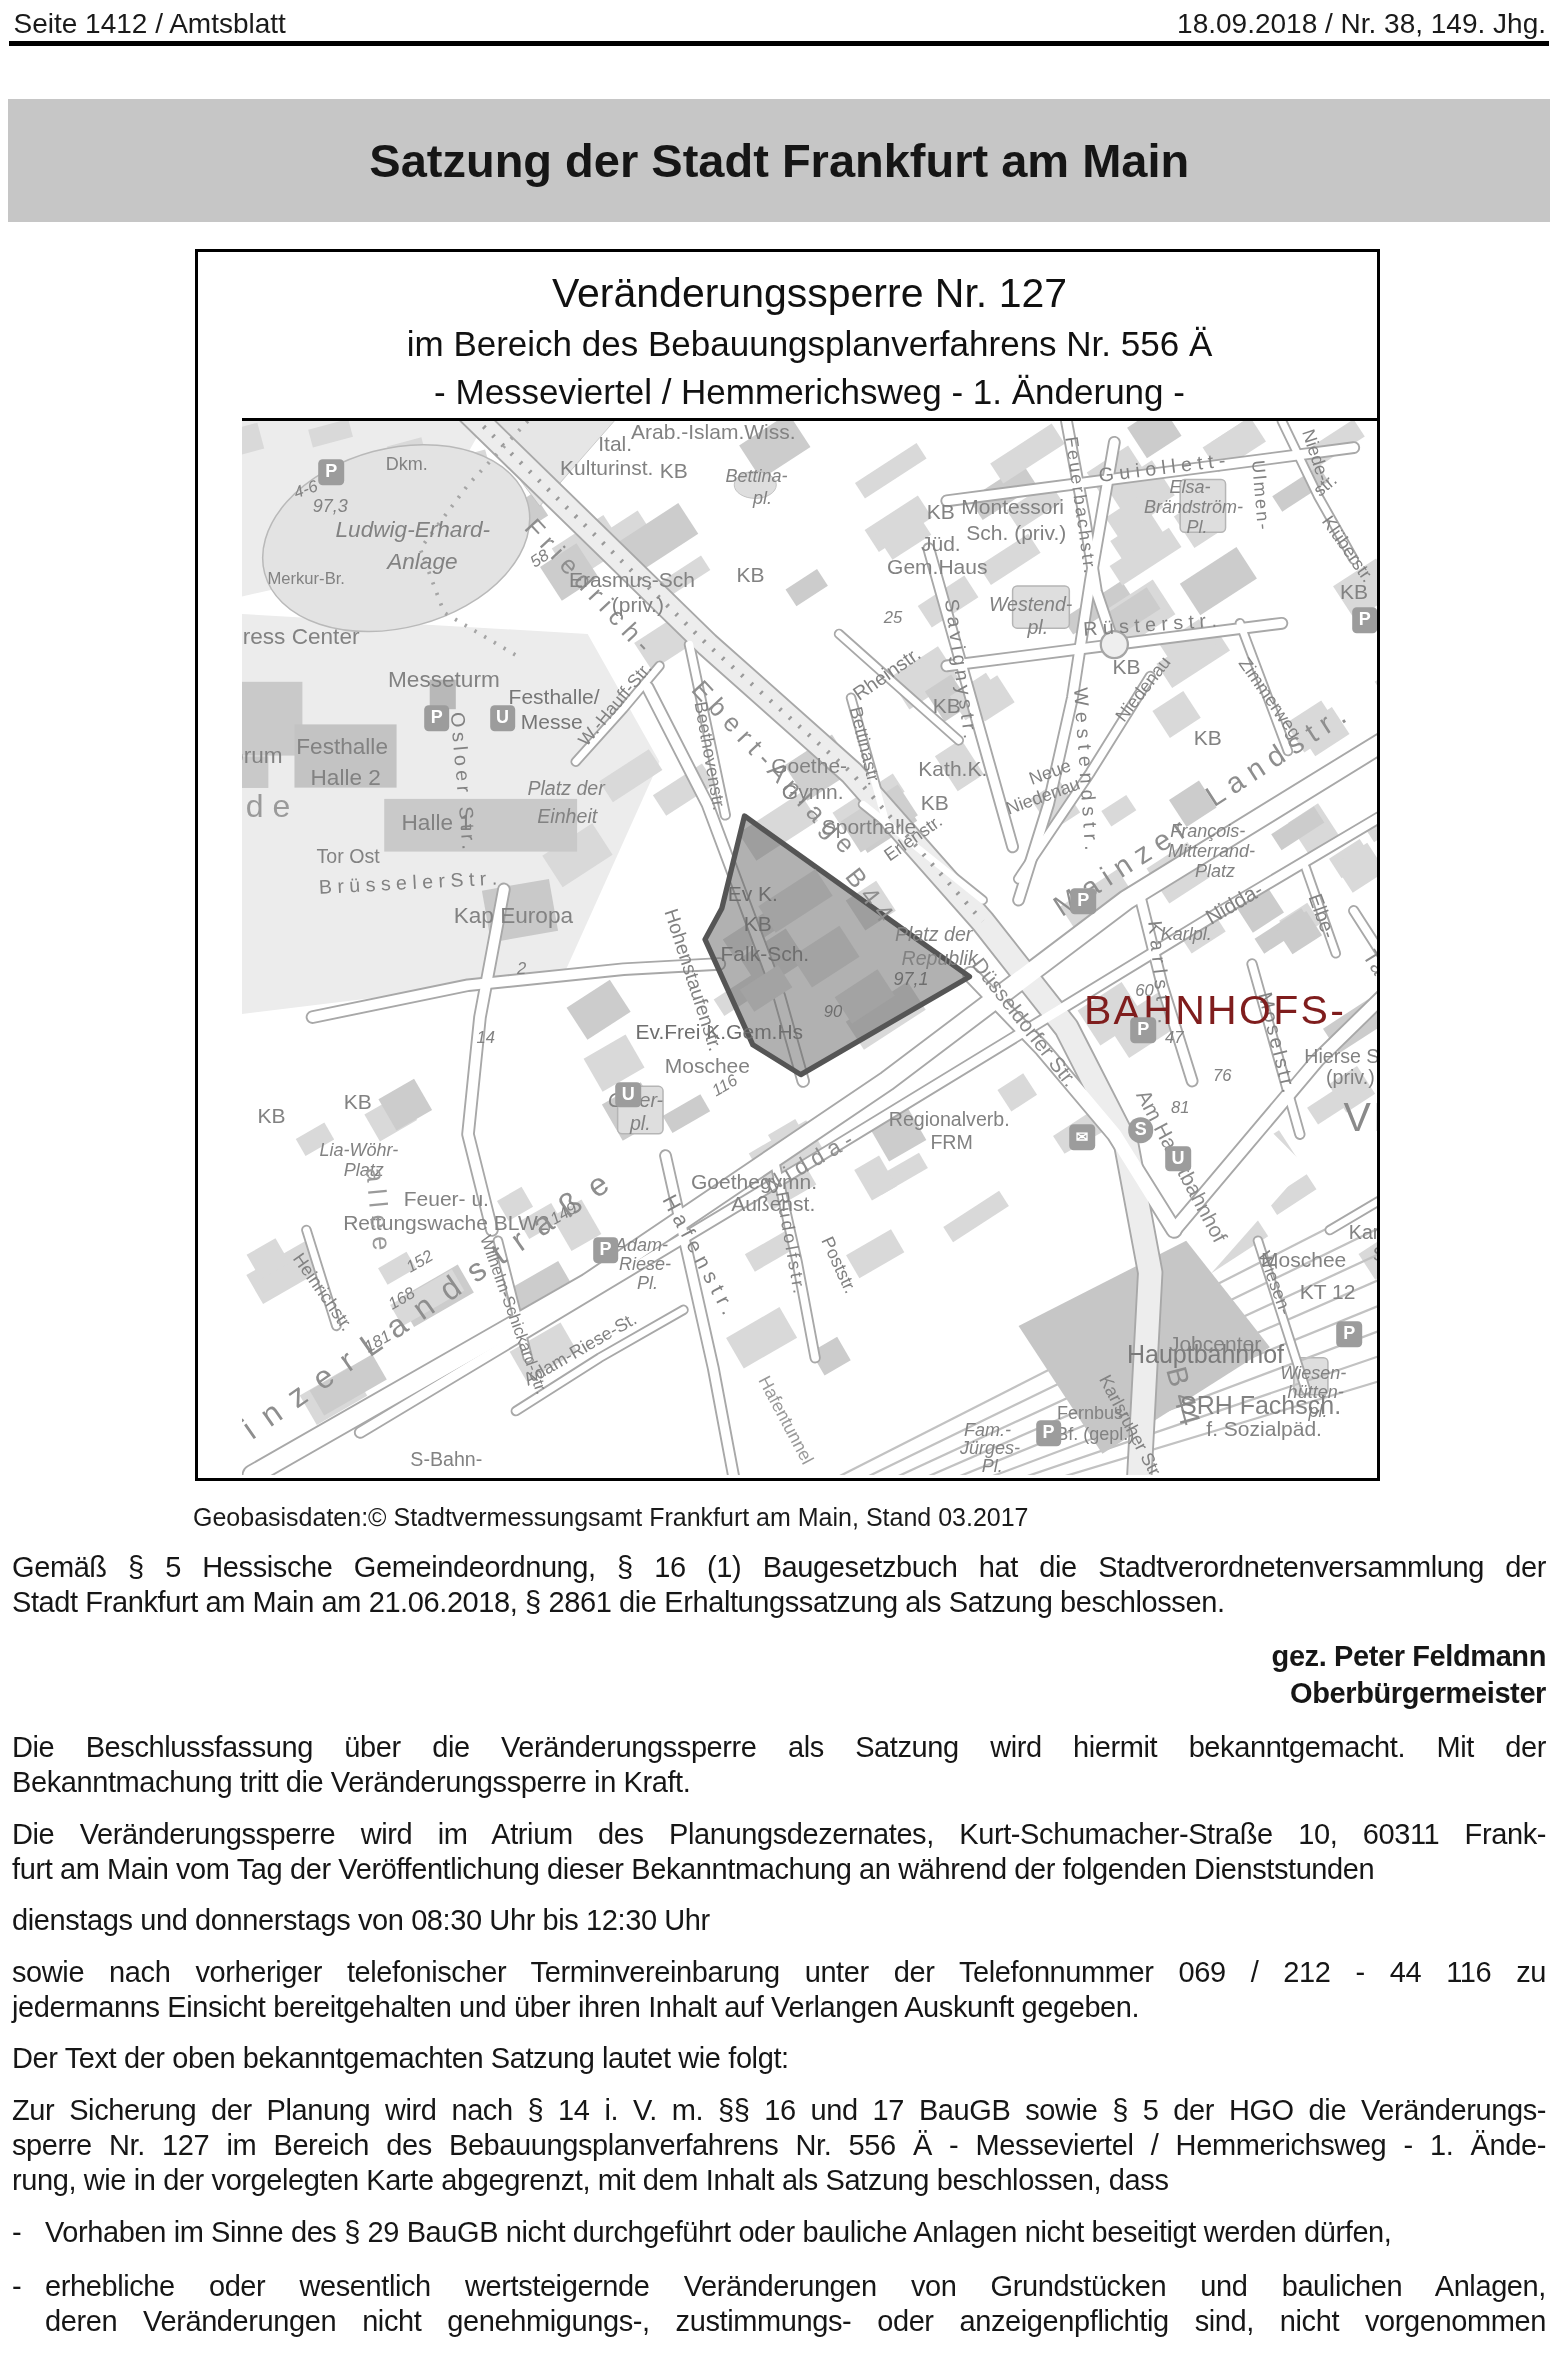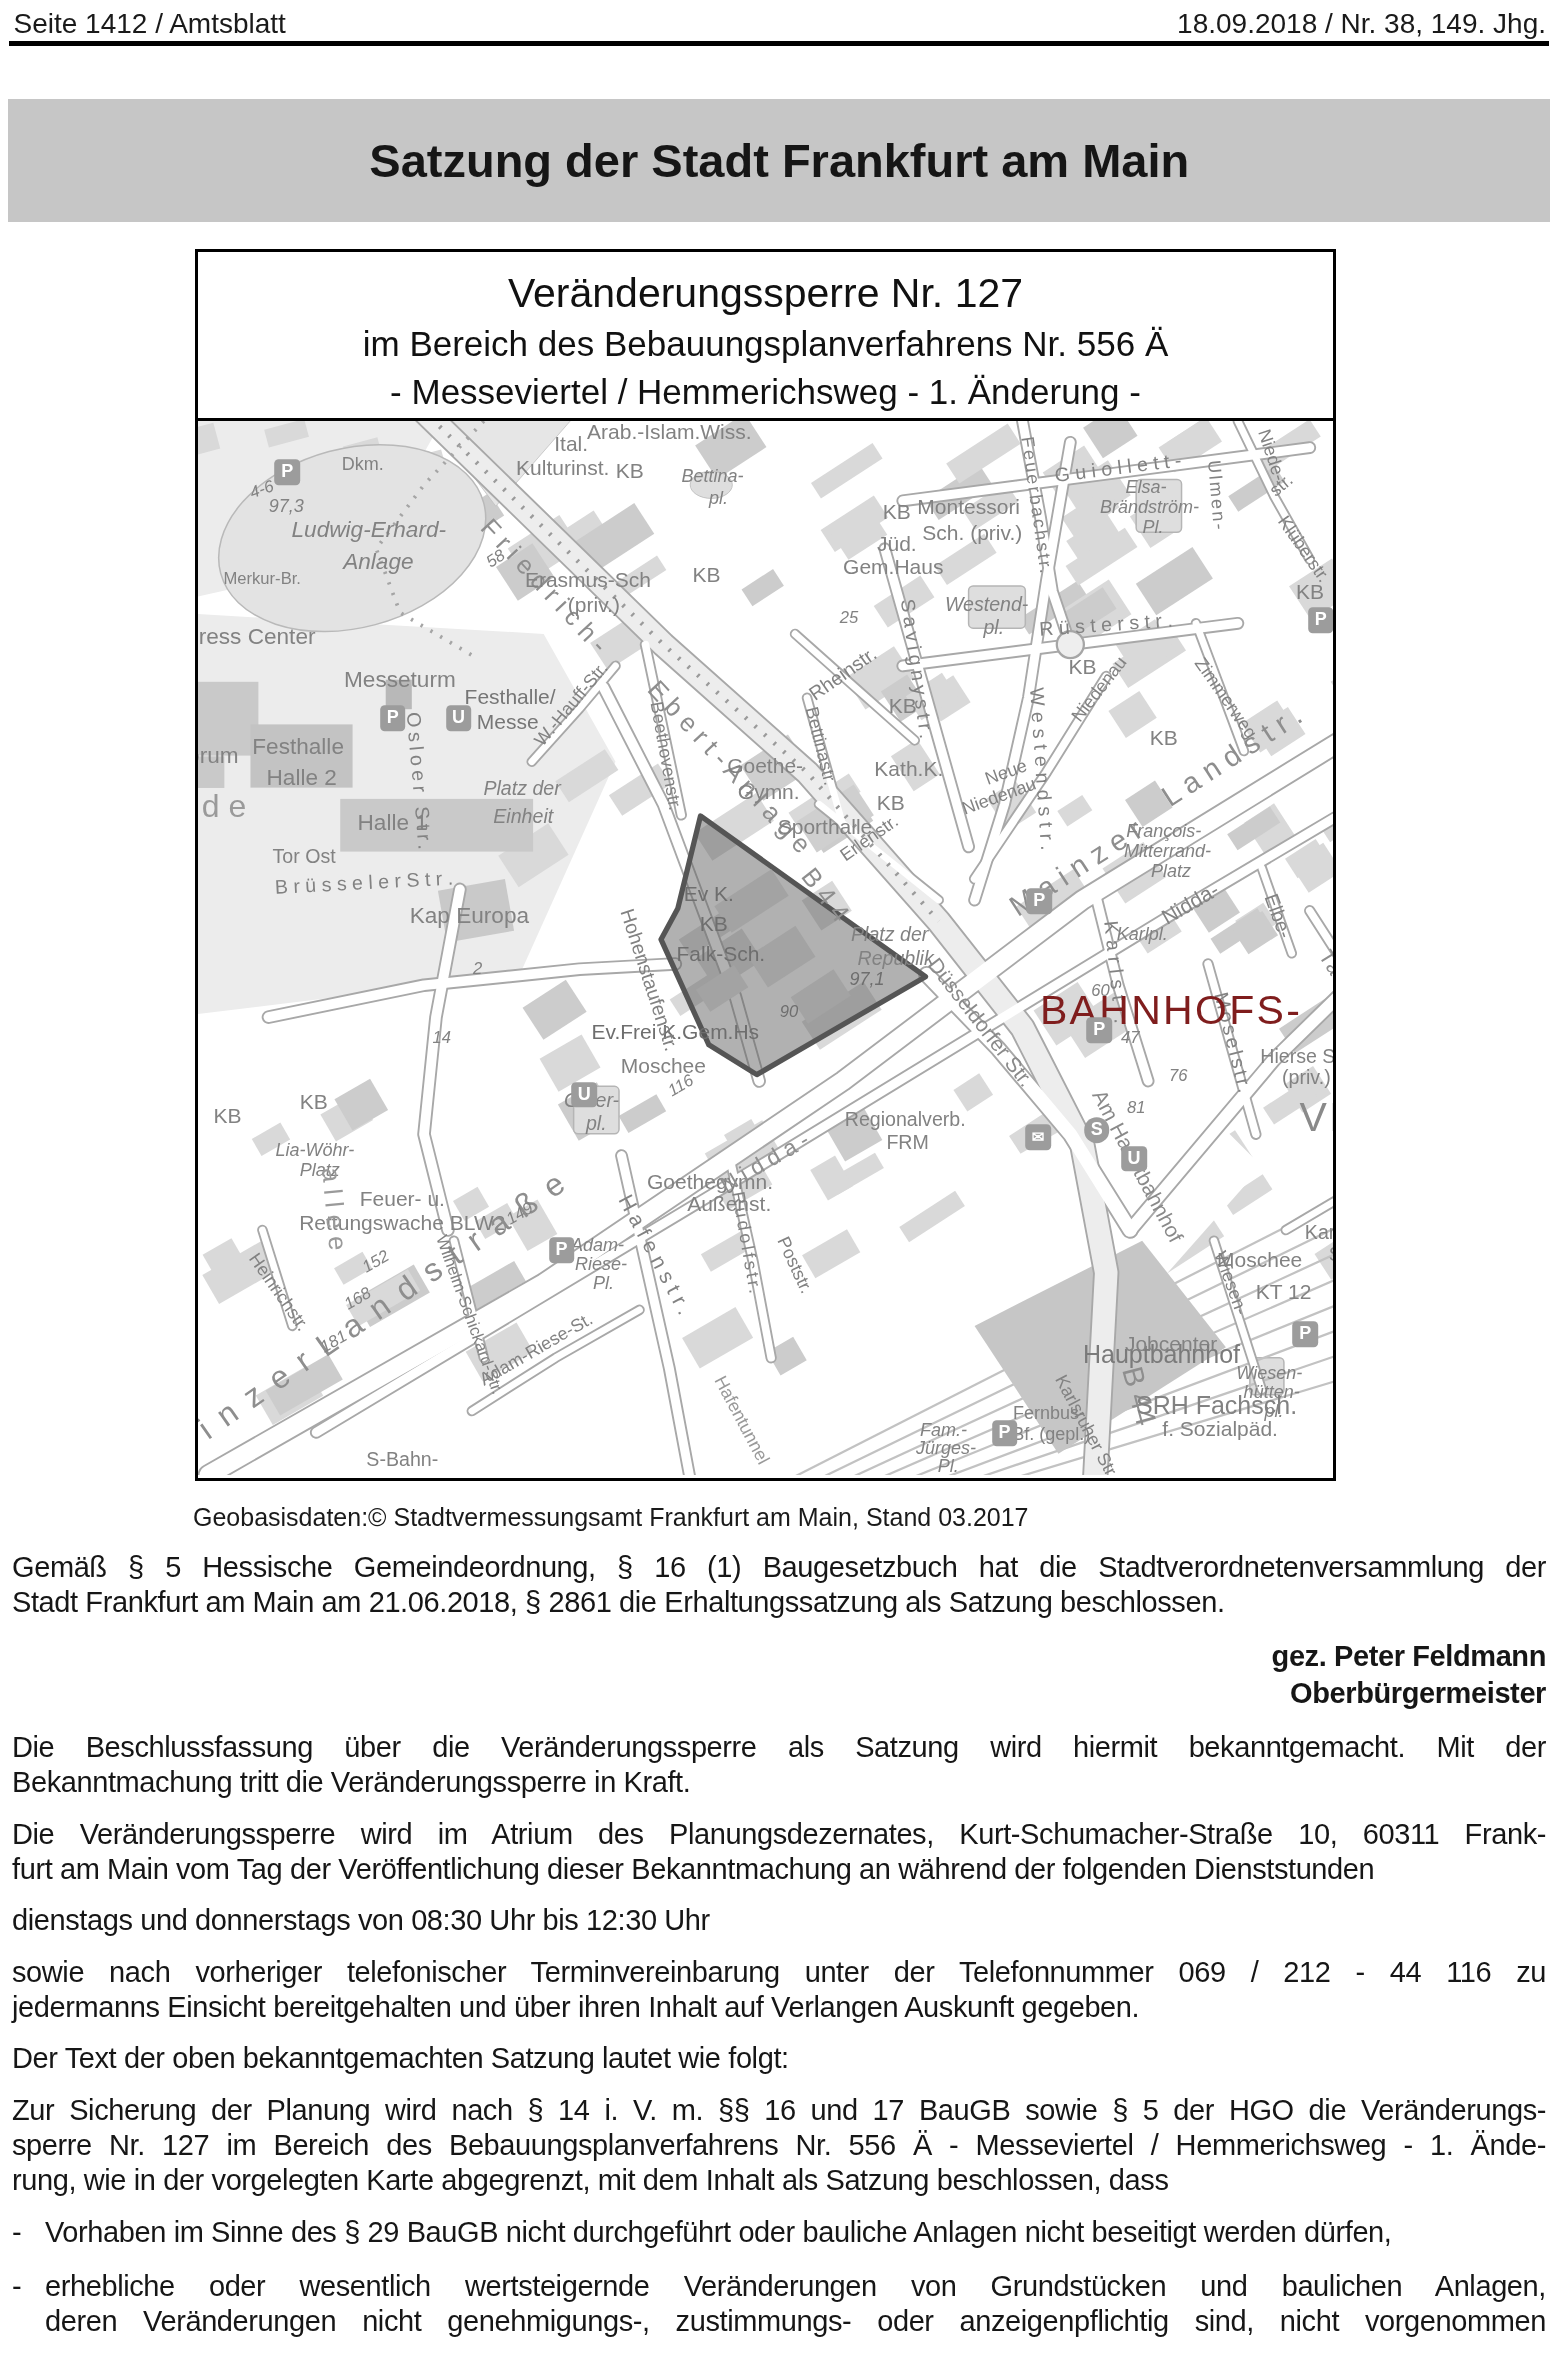--- a/index.html
+++ b/index.html
@@ -9,21 +9,21 @@
   }
   
   .hdr{position:absolute;top:7.5px;left:13.5px;right:12px;font-size:28px;color:#1a1a1a;}
   .hdr .left{float:left;}
   .hdr .right{float:right;}
   .hrule{position:absolute;top:41px;left:9px;right:9px;height:4.5px;background:#000;}
   
   .banner{position:absolute;left:8.3px;top:99px;width:1542px;height:123px;background:#c6c6c6;}
   .banner h1{margin:0;text-align:center;font-size:47px;font-weight:bold;line-height:123px;color:#161616;}
   
-  .mapbox{position:absolute;left:195px;top:249px;width:1135px;height:1226px;border:3.8px solid #000;background:#fff;}
+  .mapbox{position:absolute;left:195px;top:249px;width:1135px;height:1226px;border:3.8px solid #000;background:#fff;padding-left:44px;}
   .mb-titles{height:166px;border-bottom:3px solid #000;text-align:center;}
   .mb-t1{font-size:41px;padding-top:13.5px;line-height:54px;color:#111;}
   .mb-t2{font-size:35px;line-height:48px;color:#111;}
   .mb-t3{font-size:35px;line-height:47px;color:#111;}
   .map{position:relative;width:1135px;height:1054px;overflow:hidden;background:#fff;}
   .map svg{position:absolute;left:0;top:0;}
   #map-labels{position:absolute;left:0;top:0;width:100%;height:100%;}
   .mlb{position:absolute;color:#828282;white-space:nowrap;line-height:1.0;transform-origin:center;}
   .mlb.it{font-style:italic;}
   .micon{position:absolute;width:25.6px;height:25.6px;background:#9c9c9c;color:#fff;font-weight:bold;

